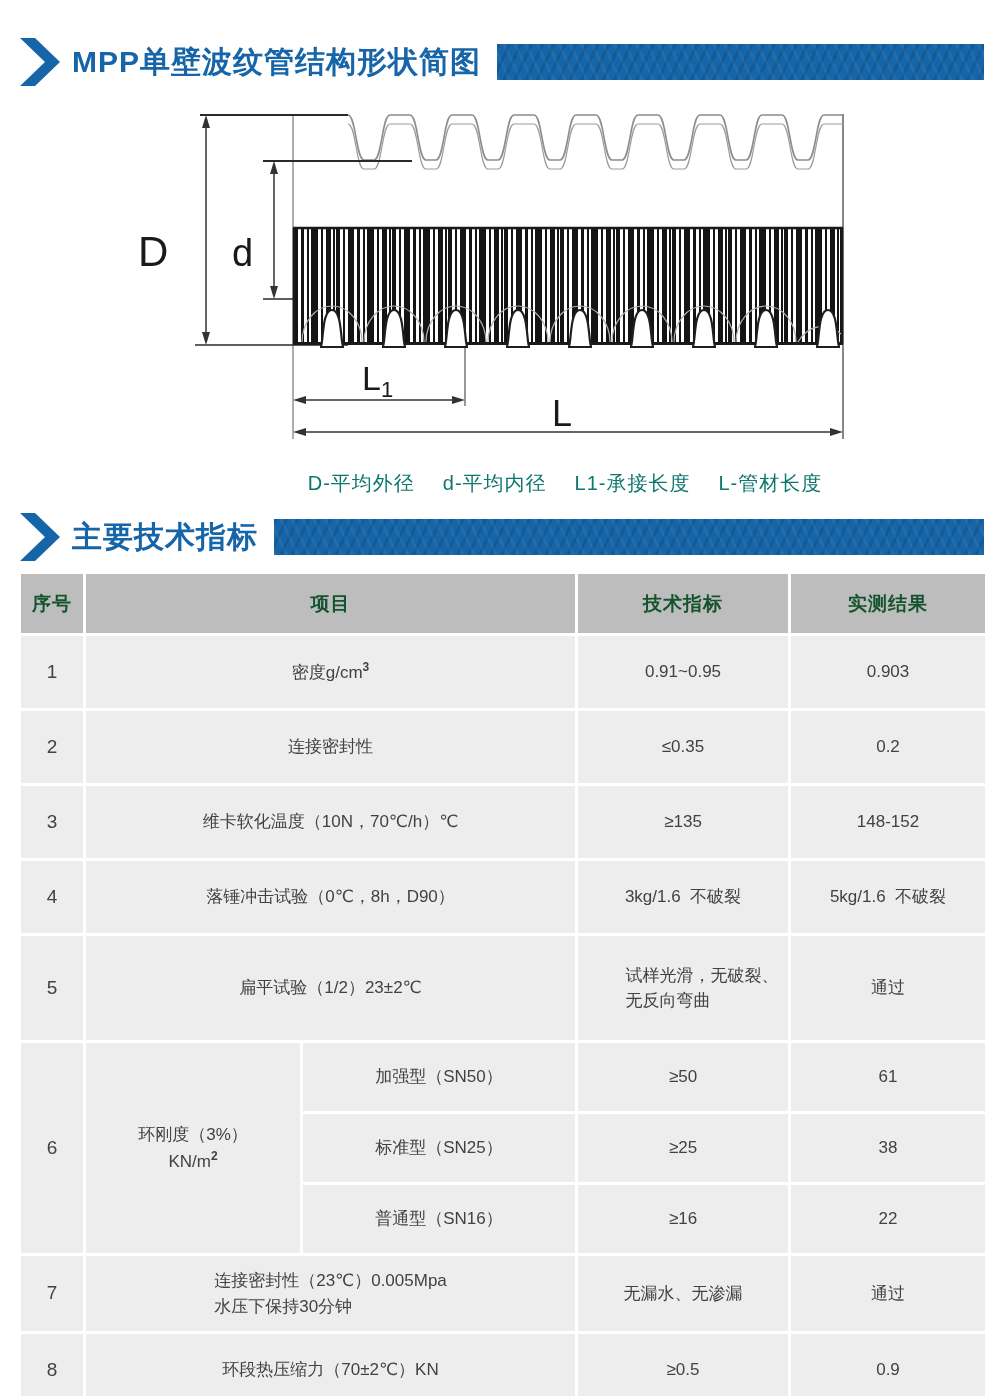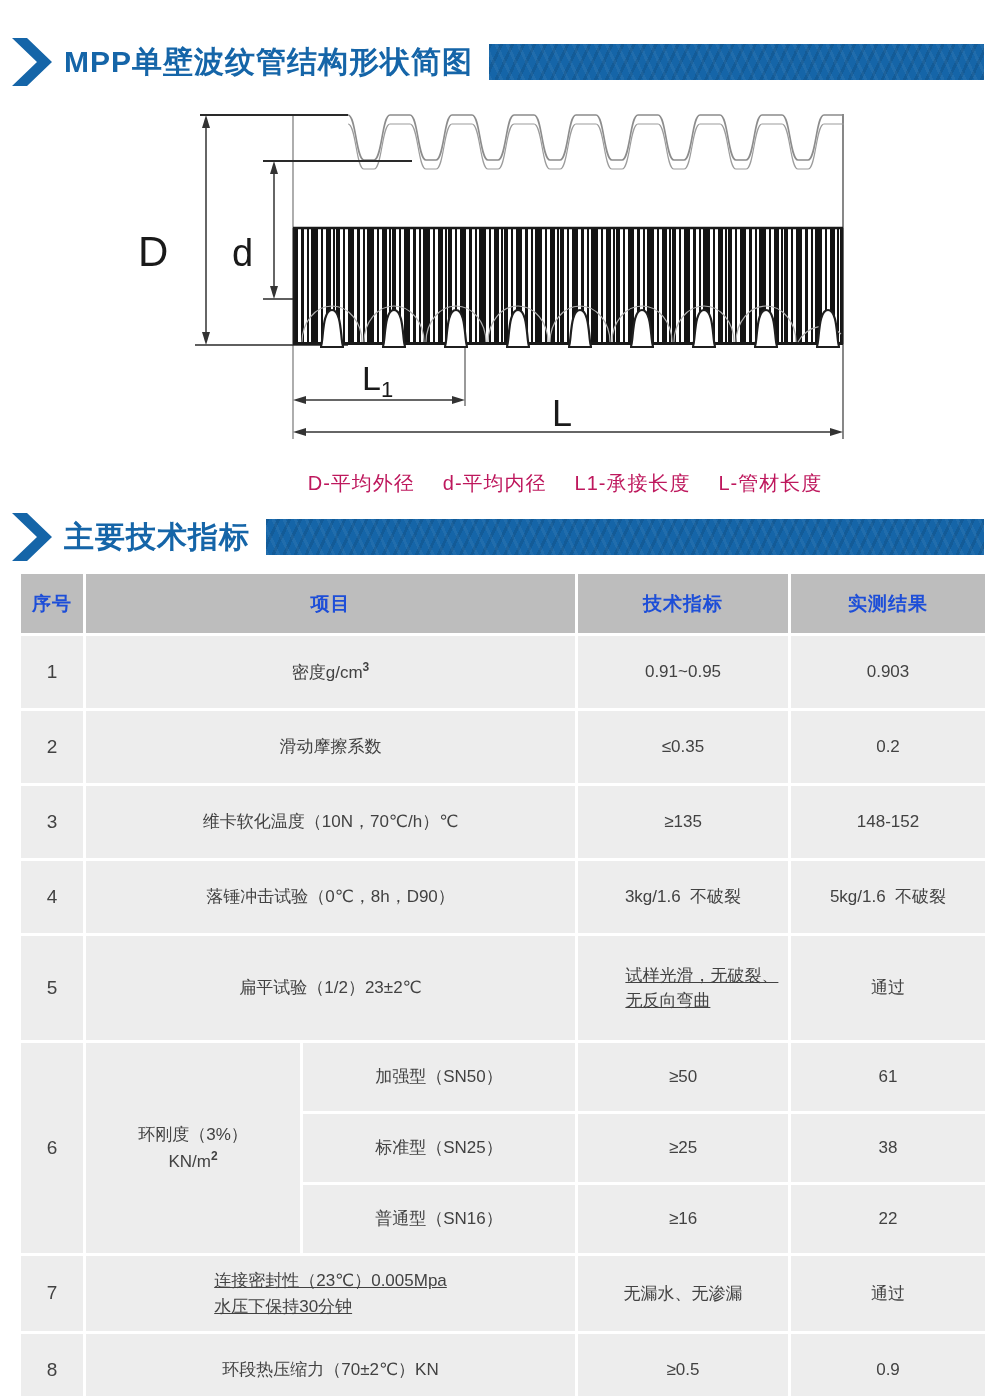--- a/index.html
+++ b/index.html
@@ -2,60 +2,60 @@
 <html><head>
 <meta charset="utf-8">
 <style>
   html,body{margin:0;padding:0;}
   body{
     width:1000px;height:1396px;background:#ffffff;
     font-family:"Liberation Sans","DejaVu Sans",sans-serif;
     color:#404040;overflow:hidden;
   }
   
-  .section-header{display:flex;align-items:center;padding-left:12px;}
+  .section-header{display:flex;align-items:center;padding-left:20px;}
   .section-header.first{margin-top:38px;}
   .section-header.second{margin-top:16px;text-align:right;}
   .chevron{width:40px;height:48px;flex:0 0 auto;}
   .section-title{
     color:#1565a8;font-size:30px;font-weight:bold;
     margin:0 16px 0 12px;white-space:nowrap;letter-spacing:1px;
   }
   .header-bar{
     flex:1;height:36px;margin-right:16px;background:#1565a8;
     background-image:
       repeating-linear-gradient(115deg, rgba(0,0,0,0.10) 0 3px, rgba(0,0,0,0) 3px 10px),
       repeating-linear-gradient(65deg, rgba(255,255,255,0.05) 0 3px, rgba(0,0,0,0) 3px 10px);
   }
   
   .diagram-wrap{margin-top:8px;}
   .diagram-caption{
     margin:4px 0 0 130px;width:870px;text-align:center;
-    font-size:20px;color:#be185d;letter-spacing:1px;
+    font-size:20px;color:#0f766e;letter-spacing:1px;
   }
   .diagram-caption span{margin:0 14px;}
   
   table.spec-table{
     width:964px;margin:10px 18px 0 18px;
     border-collapse:separate;border-spacing:3px;background:#ffffff;
     table-layout:fixed;
   }
   .spec-table th{
-    background:#bdbdbd;color:#1d4ed8;font-weight:bold;font-size:19px;
+    background:#bdbdbd;color:#14532d;font-weight:bold;font-size:19px;
     height:57px;text-align:center;vertical-align:middle;letter-spacing:1px;
   }
   .spec-table td{
     background:#ededed;color:#424242;font-size:17px;
     text-align:center;vertical-align:middle;line-height:1.5;
   }
   .spec-table td.no{font-size:19px;}
   td.h-std{height:70px;}
   td.h-sub{height:66px;}
   td.h-tall{height:73px;}
-  .cblock{display:inline-block;text-align:left;text-decoration:underline;}
+  .cblock{display:inline-block;text-align:left;}
   sup{font-size:12px;font-weight:600;}
   .spec,.result{white-space:pre-wrap;}
 </style>
 </head>
 <body>
 
 <div class="section-header first">
   <svg class="chevron" viewBox="0 0 40 48">
     <polygon points="0,0 15,0 40,24 15,48 0,48 25,24" fill="#1565a8"></polygon>
   </svg>
@@ -194,21 +194,21 @@
   </thead>
   <tbody>
     <tr>
       <td class="no h-std">1</td>
       <td colspan="2"><span>密度g/cm</span><sup>3</sup></td>
       <td class="spec">0.91~0.95</td>
       <td class="result">0.903</td>
     </tr>
     <tr>
       <td class="no h-std">2</td>
-      <td colspan="2">滑动摩擦系数</td>
+      <td colspan="2">连接密封性</td>
       <td class="spec">≤0.35</td>
       <td class="result">0.2</td>
     </tr>
     <tr>
       <td class="no h-std">3</td>
       <td colspan="2">维卡软化温度（10N，70℃/h）℃</td>
       <td class="spec">≥135</td>
       <td class="result">148-152</td>
     </tr>
     <tr>

